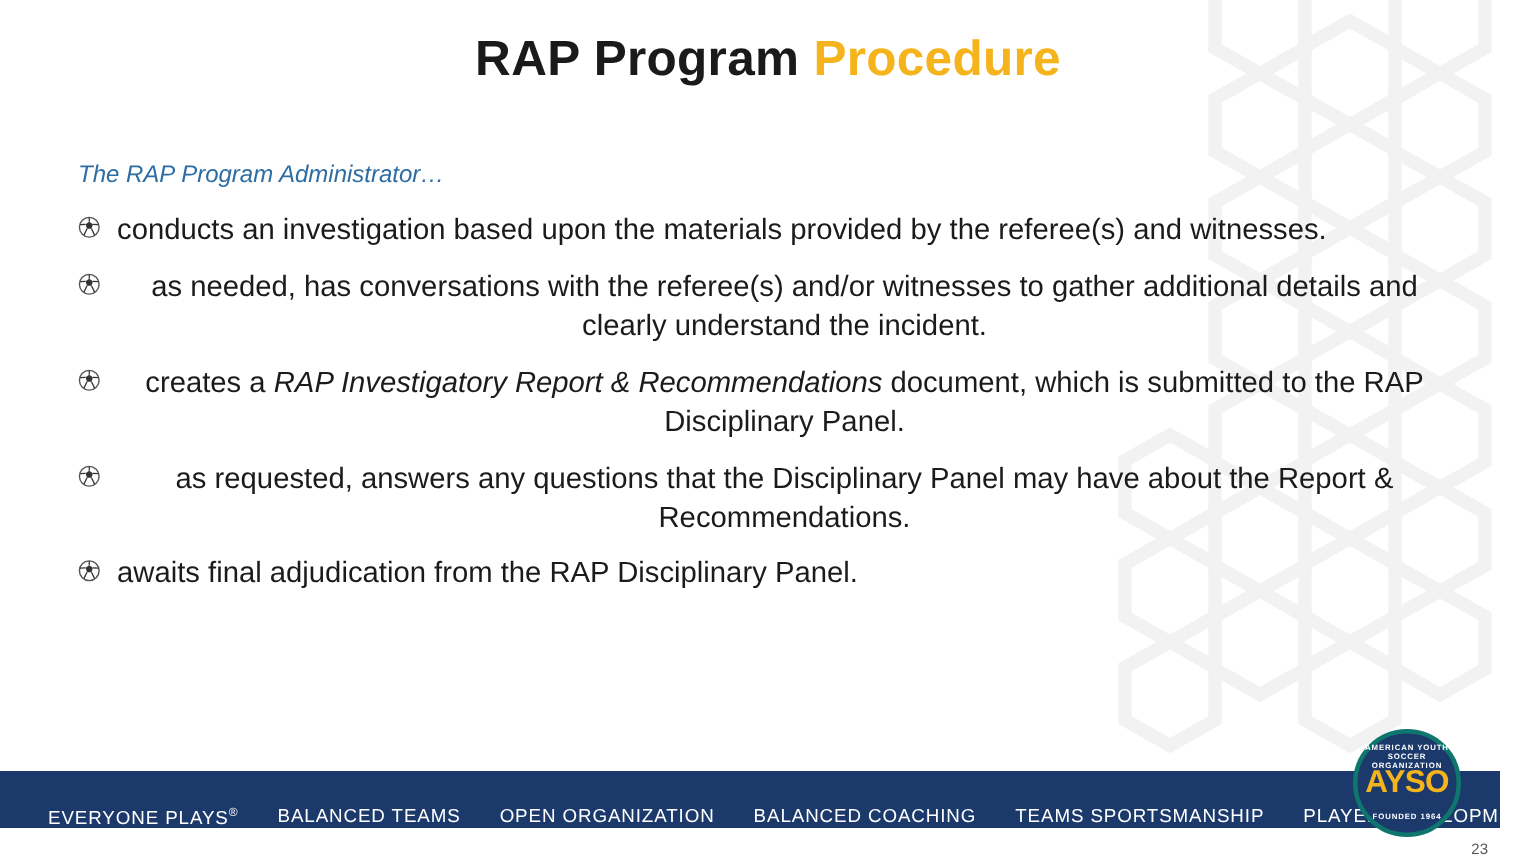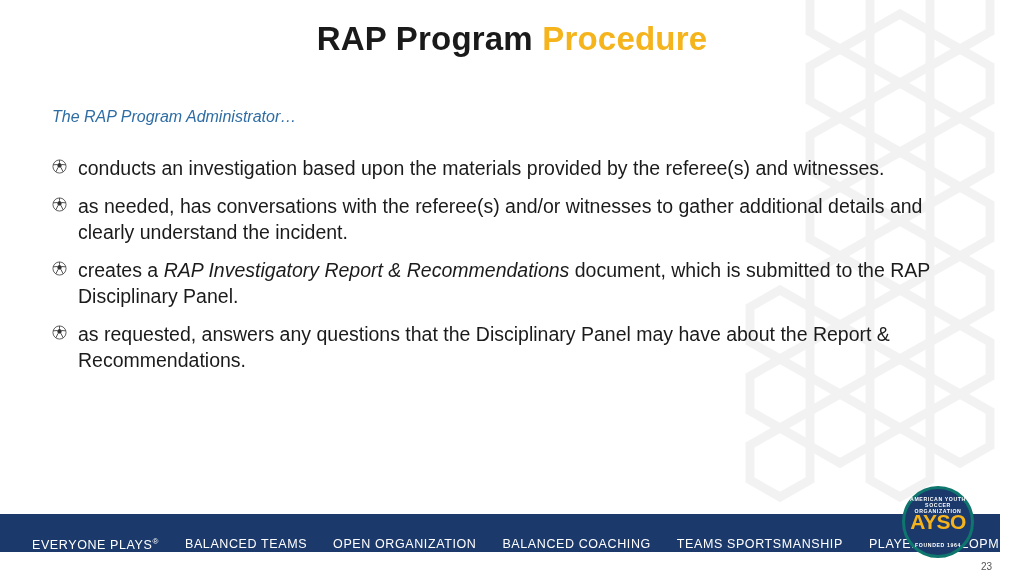--- a/index.html
+++ b/index.html
@@ -47,23 +47,24 @@
     top: 108px;
     left: 52px;
     font-size: 16px;
     font-style: italic;
     color: #2e6da4;
     font-weight: normal;
   }
 
   .bullets {
     position: absolute;
-    top: 156px;
+    top: 141px;
     left: 52px;
     width: 920px;
+    text-align: center;
   }
   .bullet {
     display: flex;
     align-items: flex-start;
     margin-bottom: 12px;
   }
   .bullet-marker {
     width: 26px;
     min-width: 26px;
     padding-top: 3px;
@@ -235,20 +236,28 @@
         <div class="bullet-text"><span>creates a </span><i>RAP Investigatory Report &amp; Recommendations</i><span> document, which is submitted to the RAP Disciplinary Panel.</span></div>
       </div>
       <div class="bullet">
         <div class="bullet-marker"><svg width="15" height="15" viewBox="0 0 16 16" xmlns="http://www.w3.org/2000/svg">
             <circle cx="8" cy="8" r="7" fill="#ffffff" stroke="#555" stroke-width="1"></circle>
             <polygon points="8,4 10.6,5.9 9.6,9 6.4,9 5.4,5.9" fill="#333"></polygon>
             <path d="M8 1.2 L8 4 M1.4 6.2 L5.4 5.9 M14.6 6.2 L10.6 5.9 M4.2 13.6 L6.4 9 M11.8 13.6 L9.6 9" stroke="#333" stroke-width="0.9" fill="none"></path>
           </svg></div>
         <div class="bullet-text"><span>as requested, answers any questions that the Disciplinary Panel may have about the Report &amp; Recommendations.</span></div>
       </div>
+      <div class="bullet">
+        <div class="bullet-marker"><svg width="15" height="15" viewBox="0 0 16 16" xmlns="http://www.w3.org/2000/svg">
+            <circle cx="8" cy="8" r="7" fill="#ffffff" stroke="#555" stroke-width="1"></circle>
+            <polygon points="8,4 10.6,5.9 9.6,9 6.4,9 5.4,5.9" fill="#333"></polygon>
+            <path d="M8 1.2 L8 4 M1.4 6.2 L5.4 5.9 M14.6 6.2 L10.6 5.9 M4.2 13.6 L6.4 9 M11.8 13.6 L9.6 9" stroke="#333" stroke-width="0.9" fill="none"></path>
+          </svg></div>
+        <div class="bullet-text"><span>awaits final adjudication from the RAP Disciplinary Panel.</span></div>
+      </div>
     </div>
 
   <div class="footer-bar">
     <div class="footer-items">
         <div class="footer-item"><span>EVERYONE PLAYS</span><sup>®</sup></div>
         <div class="footer-item"><span>BALANCED TEAMS</span></div>
         <div class="footer-item"><span>OPEN ORGANIZATION</span></div>
         <div class="footer-item"><span>BALANCED COACHING</span></div>
         <div class="footer-item"><span>TEAMS SPORTSMANSHIP</span></div>
         <div class="footer-item"><span>PLAYER DEVELOPMENT</span></div>

